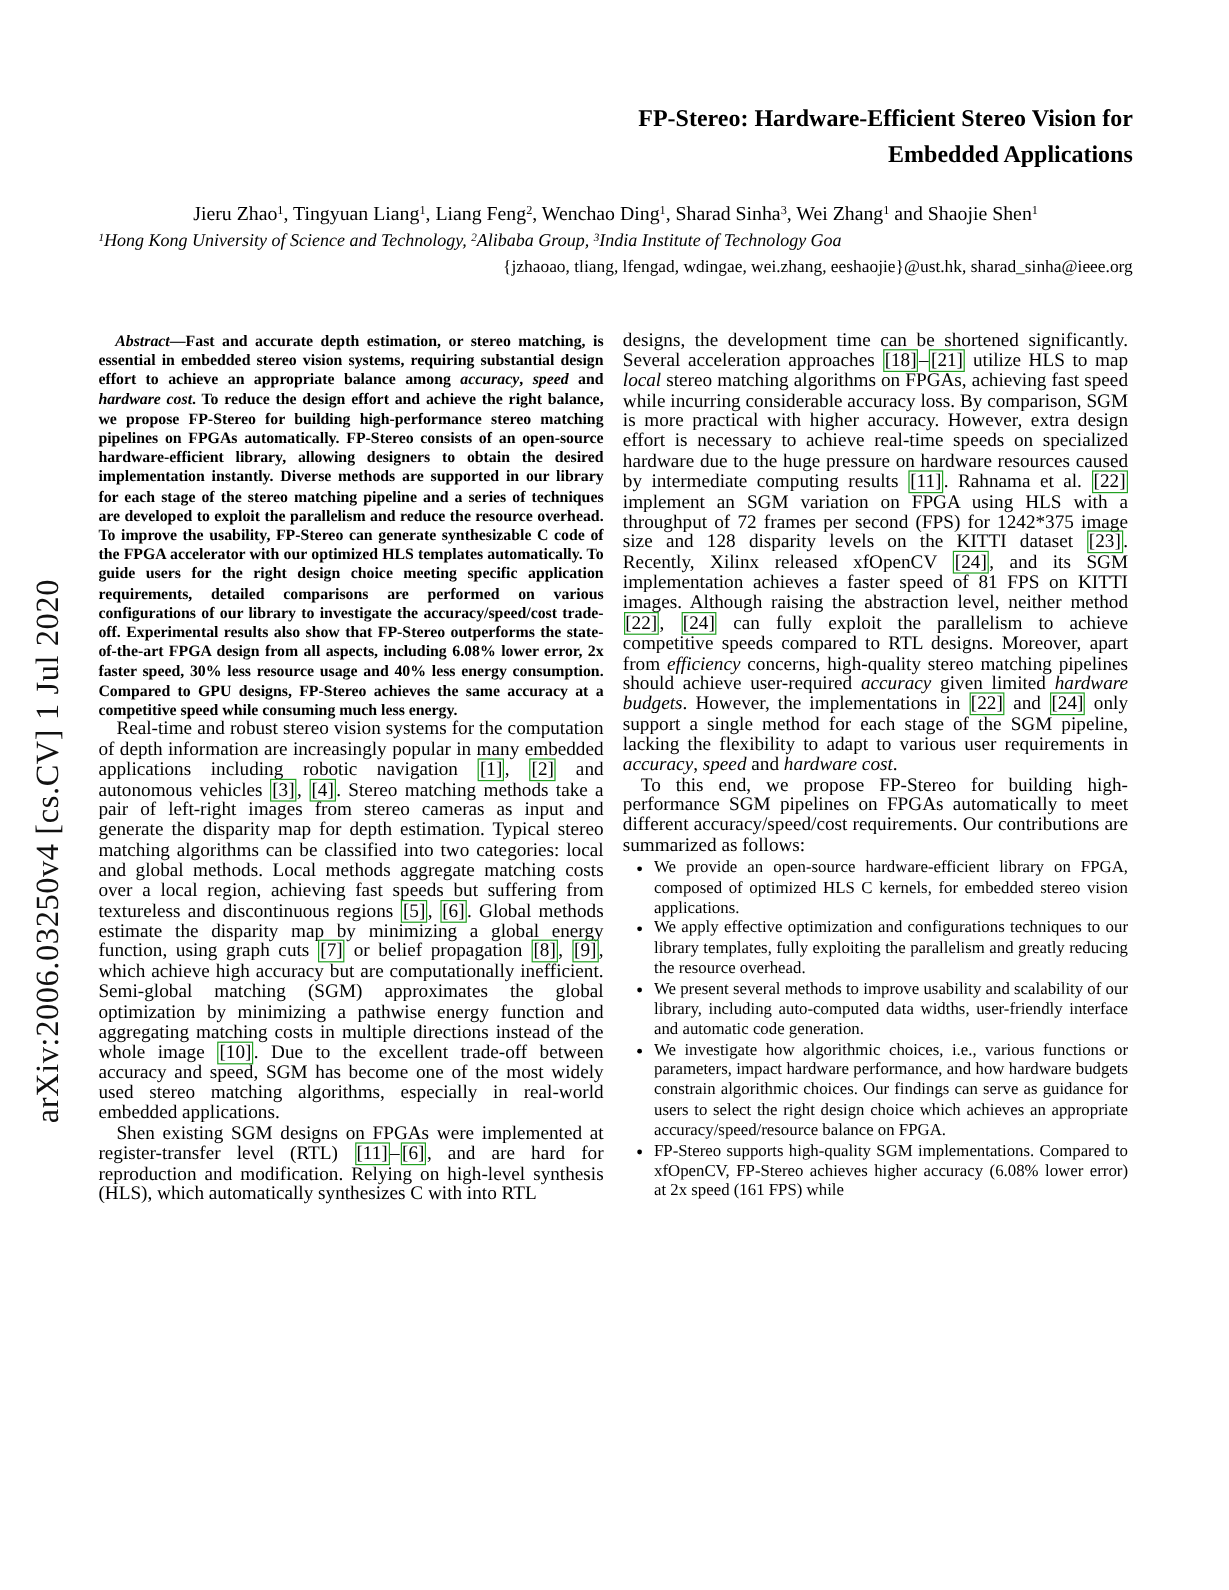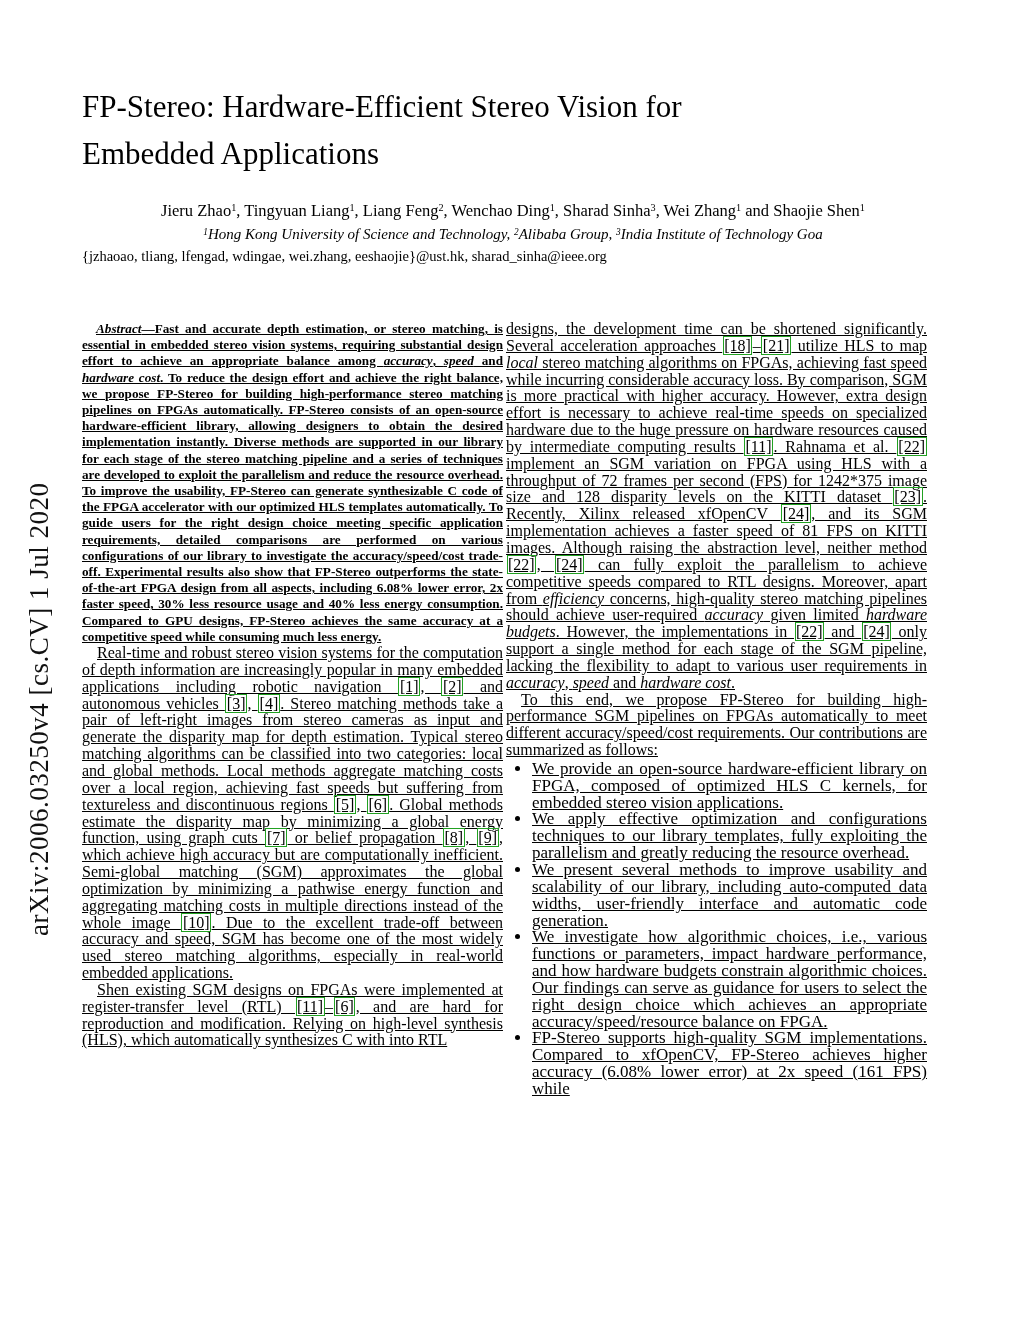--- a/index.html
+++ b/index.html
@@ -30,47 +30,46 @@
     color: #111111;
   }
   .content {
     position: absolute;
     left: 82px;
     top: 84px;
     width: 862px;
   }
   .title {
     margin: 0;
-    font-size: 31px;
-    font-weight: normal;
-    text-align: left;
+    font-size: 20px;
+    font-weight: bold;
+    text-align: right;
     line-height: 1.5;
   }
   .title-line { display: block; }
   .authors {
     text-align: center;
     font-size: 16.5px;
     margin-top: 24px;
   }
   .affils {
-    text-align: center;
+    text-align: left;
     font-size: 15px;
     font-style: italic;
     margin-top: 5px;
   }
   .emails {
-    text-align: left;
+    text-align: right;
     font-size: 14.5px;
     margin-top: 5px;
   }
   .columns {
     display: flex;
-    gap: 3px;
-    margin-top: 56px;
-    text-decoration: underline;
+    gap: 16px;
+    margin-top: 44px;
   }
   .col { width: 421px; }
   .abstract {
     margin: 0;
     font-weight: bold;
     font-size: 13.2px;
     line-height: 16.2px;
     text-align: justify;
     text-indent: 14px;
     hyphens: auto;
@@ -94,21 +93,21 @@
     text-indent: 15px;
     hyphens: auto;
   }
   .noindent { text-indent: 0; }
   ul.bullets {
     margin: 2px 0 0 0;
     padding-left: 26px;
     list-style: disc outside;
   }
   .bullets li {
-    font-size: 17px;
+    font-size: 14px;
     line-height: 16.85px;
     text-align: justify;
     hyphens: auto;
   }
   .sg-i { font-style: italic; }
   .sg-sup {
     font-size: 0.62em;
     position: relative;
     top: -0.45em;
   }

